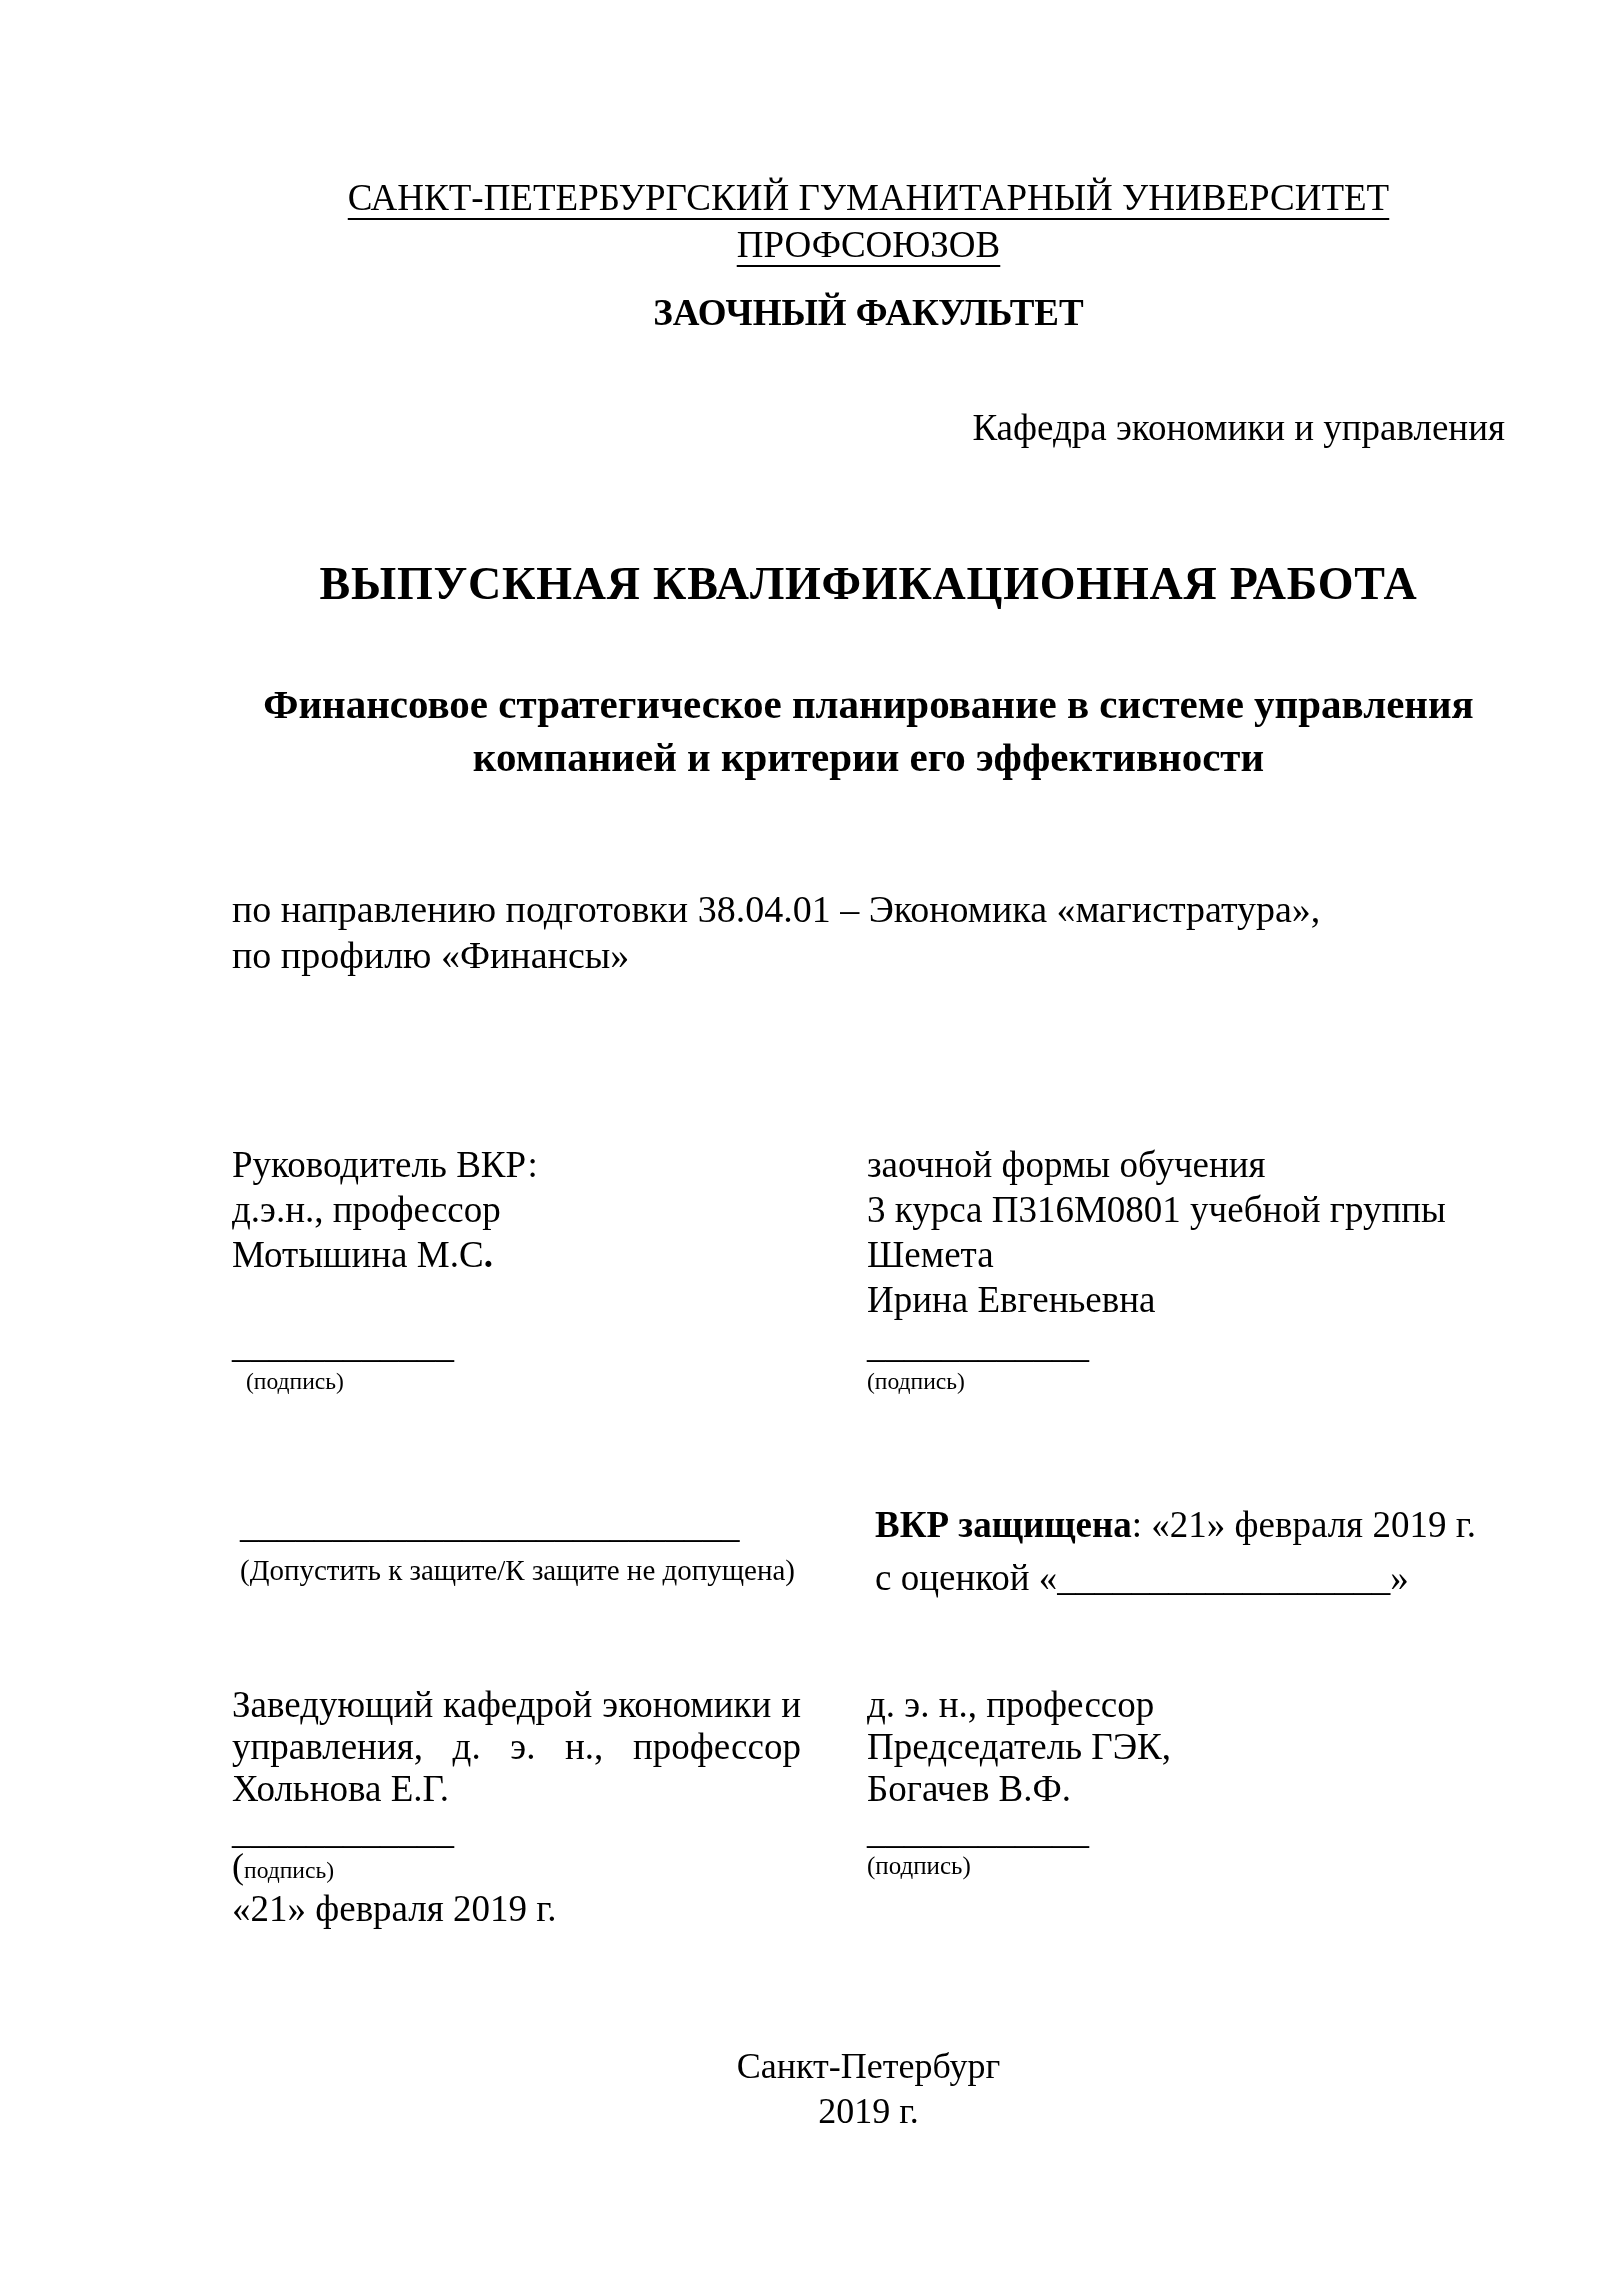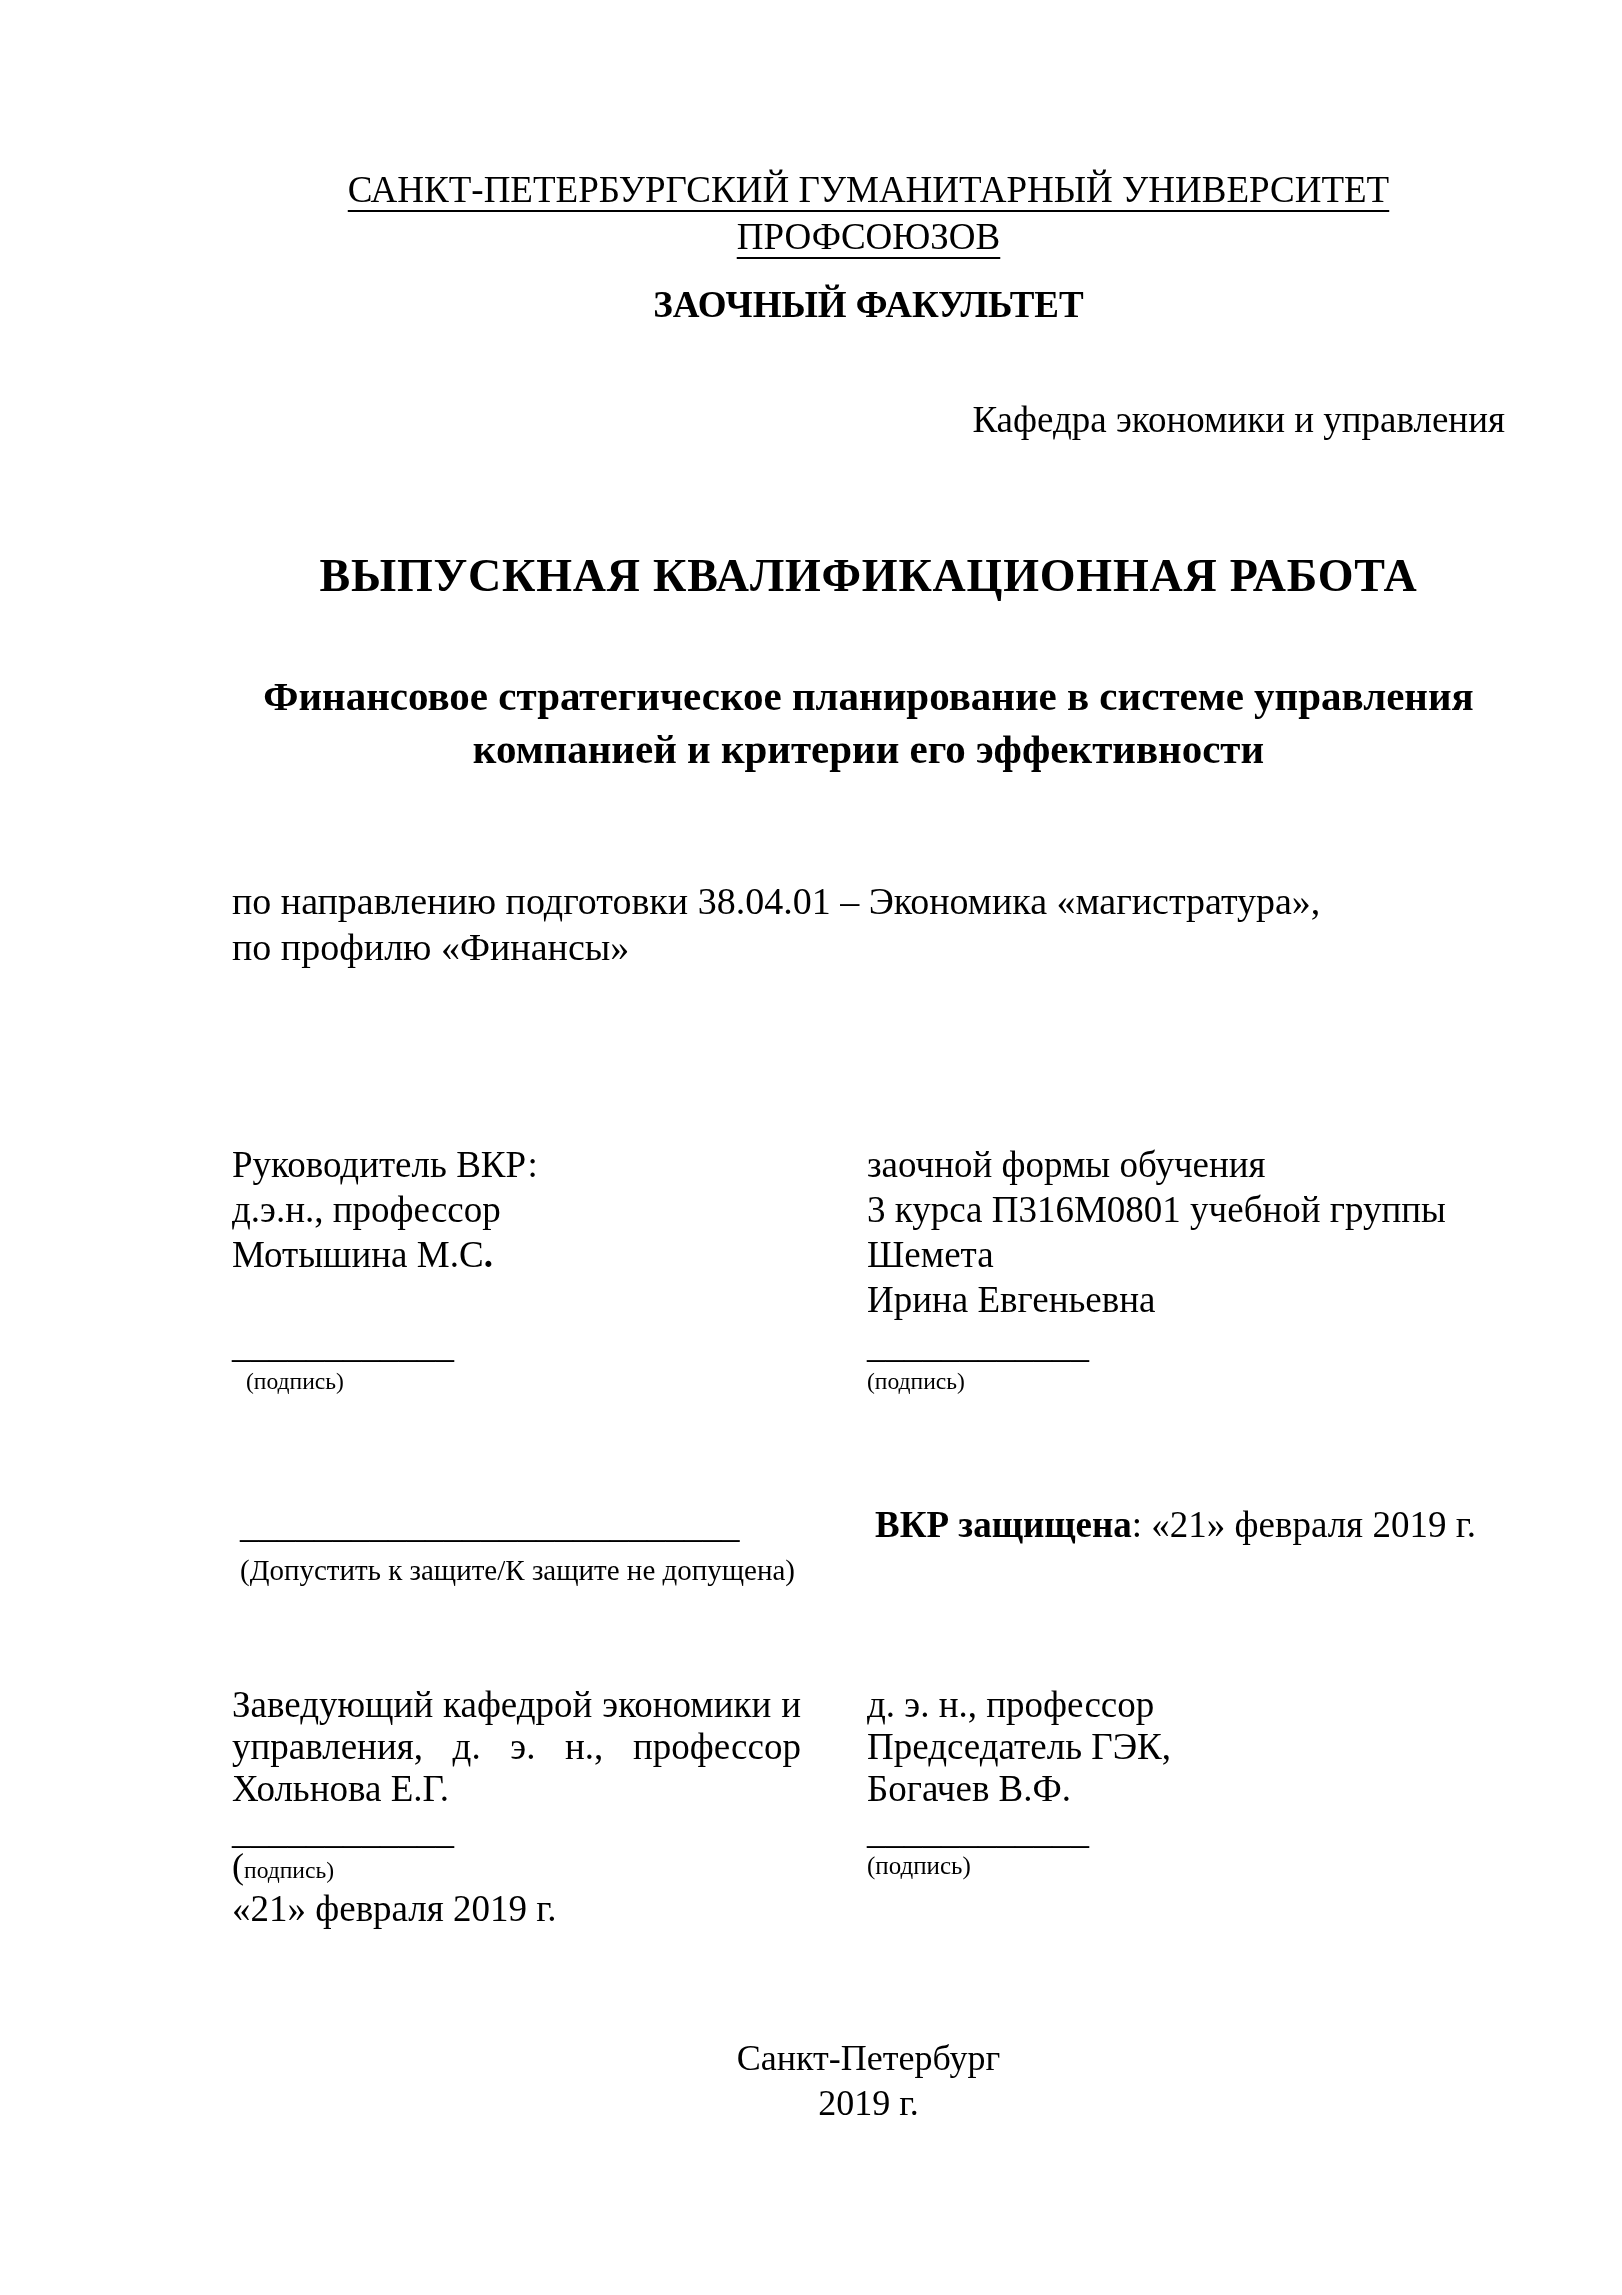--- a/index.html
+++ b/index.html
@@ -5,21 +5,21 @@
   html,body{margin:0;padding:0;background:#888;}
   .page{
     position:relative;
     width:1623px;height:2295px;
     background:#ffffff;
     color:#000;
     font-family:"Liberation Serif","DejaVu Serif",serif;
     overflow:hidden;
   }
   .abs{position:absolute;}
-  .content{left:232px;width:1273px;}
+  .content{left:232px;width:1273px;margin-top:8px;}
   .center{text-align:center;}
   .right{text-align:right;}
   .b{font-weight:bold;}
 
   .university{
     top:166px;font-size:37px;line-height:47px;
     text-decoration:underline;
     text-underline-offset:7.9px;
     text-decoration-thickness:2.4px;
   }
@@ -88,20 +88,21 @@
     <div class="sig-caption">(подпись)</div>
   </div>
 
   <div class="abs col-left defense">
     <div>___________________________</div>
     <div class="admission-caption">(Допустить к защите/К защите не допущена)</div>
   </div>
 
   <div class="abs col-right defense">
     <div><span class="b">ВКР защищена</span><span>: «21» февраля 2019 г.</span></div>
+    <div><span>с оценкой «</span><span>__________________</span><span>»</span></div>
   </div>
 
   <div class="abs col-left signoff" style="width:569px;">
     <div class="line justify-row">
         <span>Заведующий</span>
         <span>кафедрой</span>
         <span>экономики</span>
         <span>и</span>
       </div>
     <div class="line justify-row">

